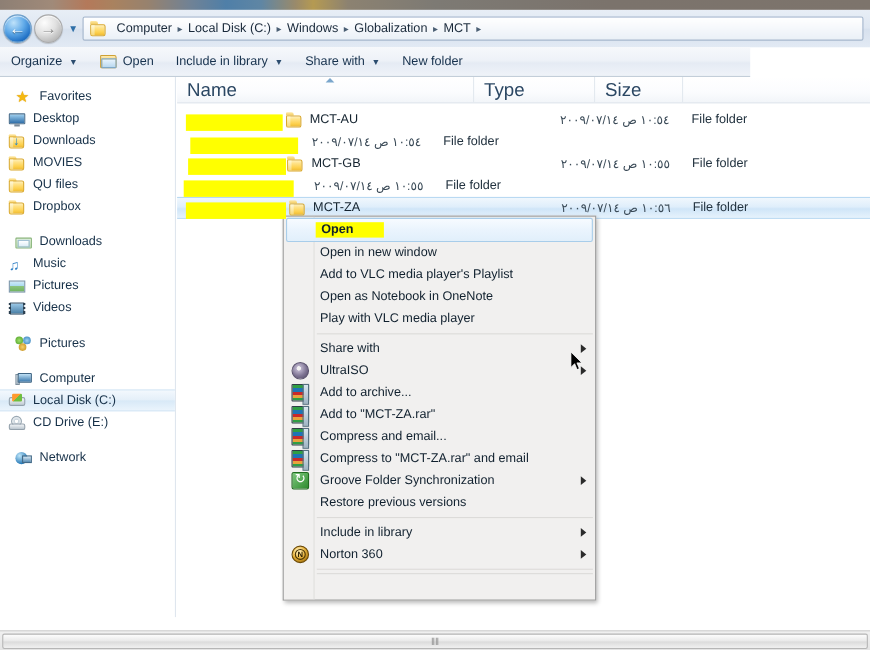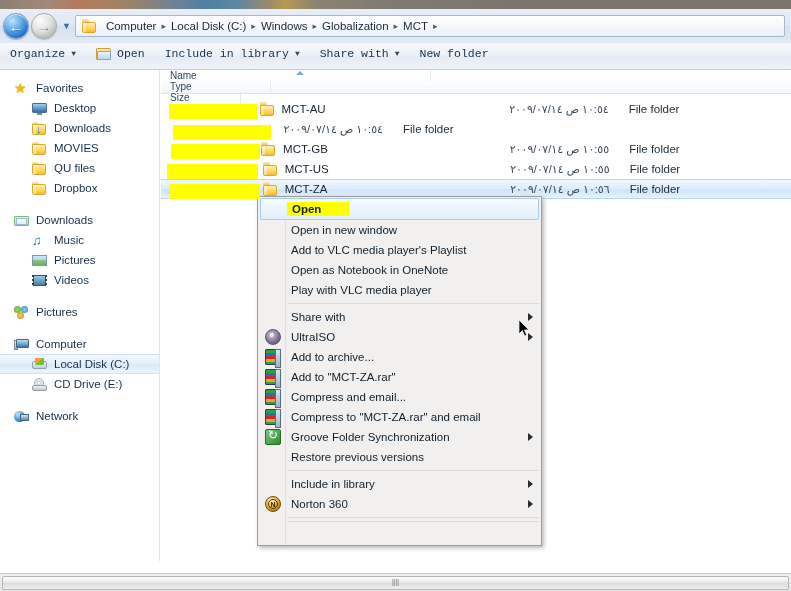--- a/index.html
+++ b/index.html
@@ -92,25 +92,25 @@
     border-radius: 1px 2px 2px 2px;
   }
   .folder .spine {
     position: absolute; left: 1px; top: 3.5px; width: 3px; height: 9px;
     background: linear-gradient(180deg,#fff8d8,#f7d97a);
   }
 
   
   .cmdbar {
     position: absolute; top: 43px; left: 0;
-    width: 791px; height: 27px;
+    width: 682px; height: 27px;
     background: linear-gradient(180deg, #f6f8fb 0%, #eef2f8 45%, #e5ebf4 55%, #eff3f9 100%);
     border-bottom: 1px solid #c3ced9;
-    display: flex; align-items: flex-start;
-    font-size: 11.5px; color: #16314d; font-family: Liberation Mono, monospace;
+    display: flex; align-items: center;
+    font-size: 11.5px; color: #16314d;
   }
   .cmd {
     display: flex; align-items: center; gap: 5px;
     height: 21px; padding: 0 9px; margin: 0 1px;
     white-space: nowrap;
   }
   .cmd .caret { font-size: 8px; color: #2c4d70; margin-left: 1px; }
   .open-ico { width: 16px; height: 14px; position: relative; }
   .open-ico .back-f {
     position: absolute; left: 0; top: 1px; width: 15px; height: 12px;
@@ -129,21 +129,21 @@
     width: 160px; height: 491px;
     background: #ffffff;
     border-right: 1px solid #dfe6ee;
     overflow: hidden;
   }
   .nav-item {
     display: flex; align-items: center; gap: 6px;
     height: 20px; padding-left: 14px;
     font-size: 11.5px; color: #163048; white-space: nowrap;
   }
-  .nav-item.child { padding-left: 32px; align-items: center; }
+  .nav-item.child { padding-left: 8px; align-items: center; }
   .nav-item.selected {
     background: linear-gradient(180deg,#f3f8fd 0%, #e4eff9 48%, #d8e9f7 52%, #eaf4fc 100%);
     border-top: 1px solid #cfe3f4; border-bottom: 1px solid #cfe3f4;
   }
   .nav-gap { height: 12px; }
   .ico { width: 16px; height: 15px; position: relative; flex: none; }
 
   
   .ico-star { color: #f5b912; font-size: 14px; line-height: 15px; text-shadow: 0 0 1px #c98d06; }
   .ico-desktop .scr {
@@ -230,21 +230,21 @@
   .listpane {
     position: absolute; top: 70px; left: 161px;
     width: 630px; height: 491px;
     background: #ffffff;
     overflow: hidden;
   }
   .col-head {
     display: flex; height: 24px;
     background: linear-gradient(180deg,#ffffff 0%,#fbfcfe 60%,#f2f5f9 100%);
     border-bottom: 1px solid #dce3ea;
-    font-size: 10px; color: #2b4763; flex-direction: column;
+    font-size: 17px; color: #2b4763;
   }
   .col {
     position: relative;
     display: flex; align-items: center;
     padding-left: 9px;
     border-right: 1px solid #e3e9ef;
     white-space: nowrap;
   }
   .sort-arrow {
     position: absolute; left: 50%; top: 1px;
@@ -625,28 +625,20 @@
           </span>
         <span>MCT-GB</span>
       </div>
       <div class="cell-date">١٠:٥٥ ص ٢٠٠٩/٠٧/١٤</div>
       <div class="cell-type">File folder</div>
       <div class="cell-size"></div>
     </div>
 
     <div class="row">
       <div class="smear" style="left:6px;top:2px;width:100px;height:15px"></div>
-      <div class="cell-name">
-        <span class="folder">
-            <span class="tab"></span>
-            <span class="body"></span>
-            <span class="spine"></span>
-          </span>
-        <span>MCT-US</span>
-      </div>
       <div class="cell-date">١٠:٥٥ ص ٢٠٠٩/٠٧/١٤</div>
       <div class="cell-type">File folder</div>
       <div class="cell-size"></div>
     </div>
 
     <div class="row selected">
       <div class="smear" style="left:8px;top:2px;width:100px;height:15px"></div>
       <div class="cell-name">
         <span class="folder">
             <span class="tab"></span>

